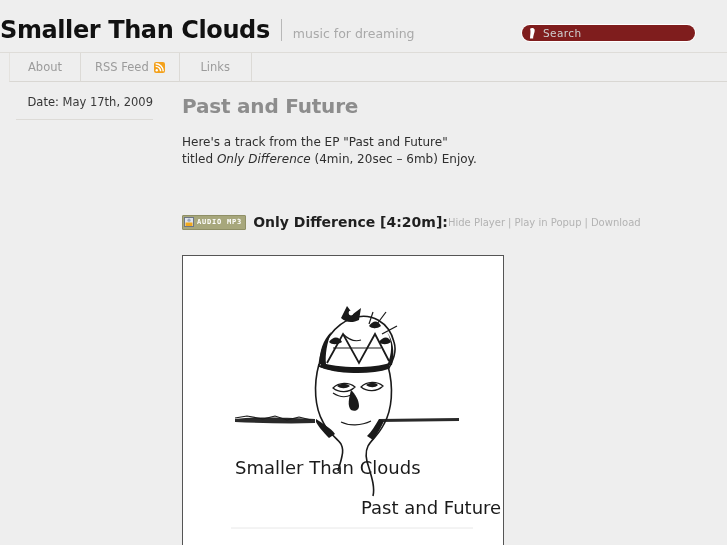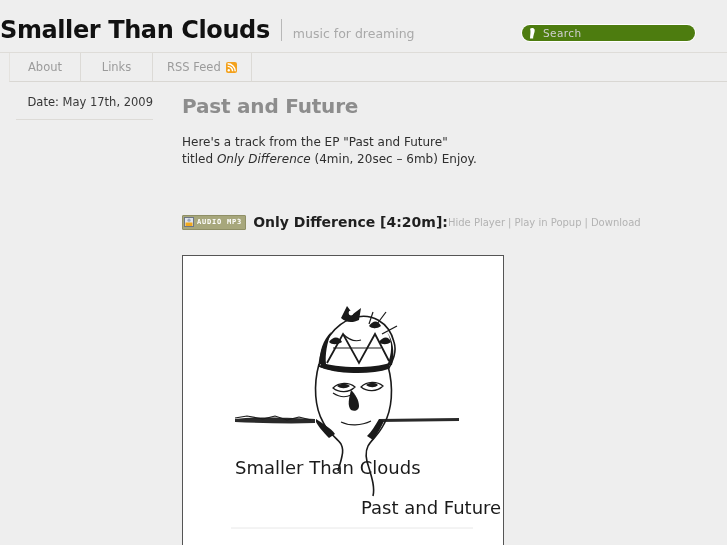--- a/index.html
+++ b/index.html
@@ -64,21 +64,21 @@
     height: 18px;
     background: #ffffff;
     padding: 1px;
     border-radius: 10px;
     box-sizing: border-box;
   }
   .search-box {
     position: relative;
     width: 100%;
     height: 100%;
-    background: #4d7c0f;
+    background: #7f1d1d;
     border-radius: 9px;
     display: flex;
     align-items: center;
     box-sizing: border-box;
   }
   .search-icon {
     width: 12px;
     height: 13px;
     margin-left: 5px;
     margin-right: 4px;
@@ -267,30 +267,30 @@
       <input class="search-input" type="text" value="" placeholder="Search" style="">
     </div>
   </div>
 </div>
 
 <div class="nav">
   <a class="nav-tab" href="#">
     <span>About</span>
   </a>
   <a class="nav-tab" href="#">
-    <span>Links</span>
-  </a>
-  <a class="nav-tab" href="#">
     <span>RSS Feed</span>
     <svg class="rss-icon" viewBox="0 0 16 16" xmlns="http://www.w3.org/2000/svg">
       <rect x="0" y="0" width="16" height="16" rx="3" fill="#f3a11c"></rect>
       <circle cx="4" cy="12" r="1.7" fill="#ffffff"></circle>
       <path d="M2.4 7.4 A6.2 6.2 0 0 1 8.6 13.6 L10.7 13.6 A8.3 8.3 0 0 0 2.4 5.3 Z" fill="#ffffff"></path>
       <path d="M2.4 3.6 A10 10 0 0 1 12.4 13.6 L14.5 13.6 A12.1 12.1 0 0 0 2.4 1.5 Z" fill="#ffffff"></path>
     </svg>
+  </a>
+  <a class="nav-tab" href="#">
+    <span>Links</span>
   </a>
   <div class="nav-filler"></div>
 </div>
 
 <div class="content">
 
   <div class="sidebar">
     <div class="meta-line">
       <span class="meta-label">Date:</span>
       <span class="meta-value">May 17th, 2009</span>

